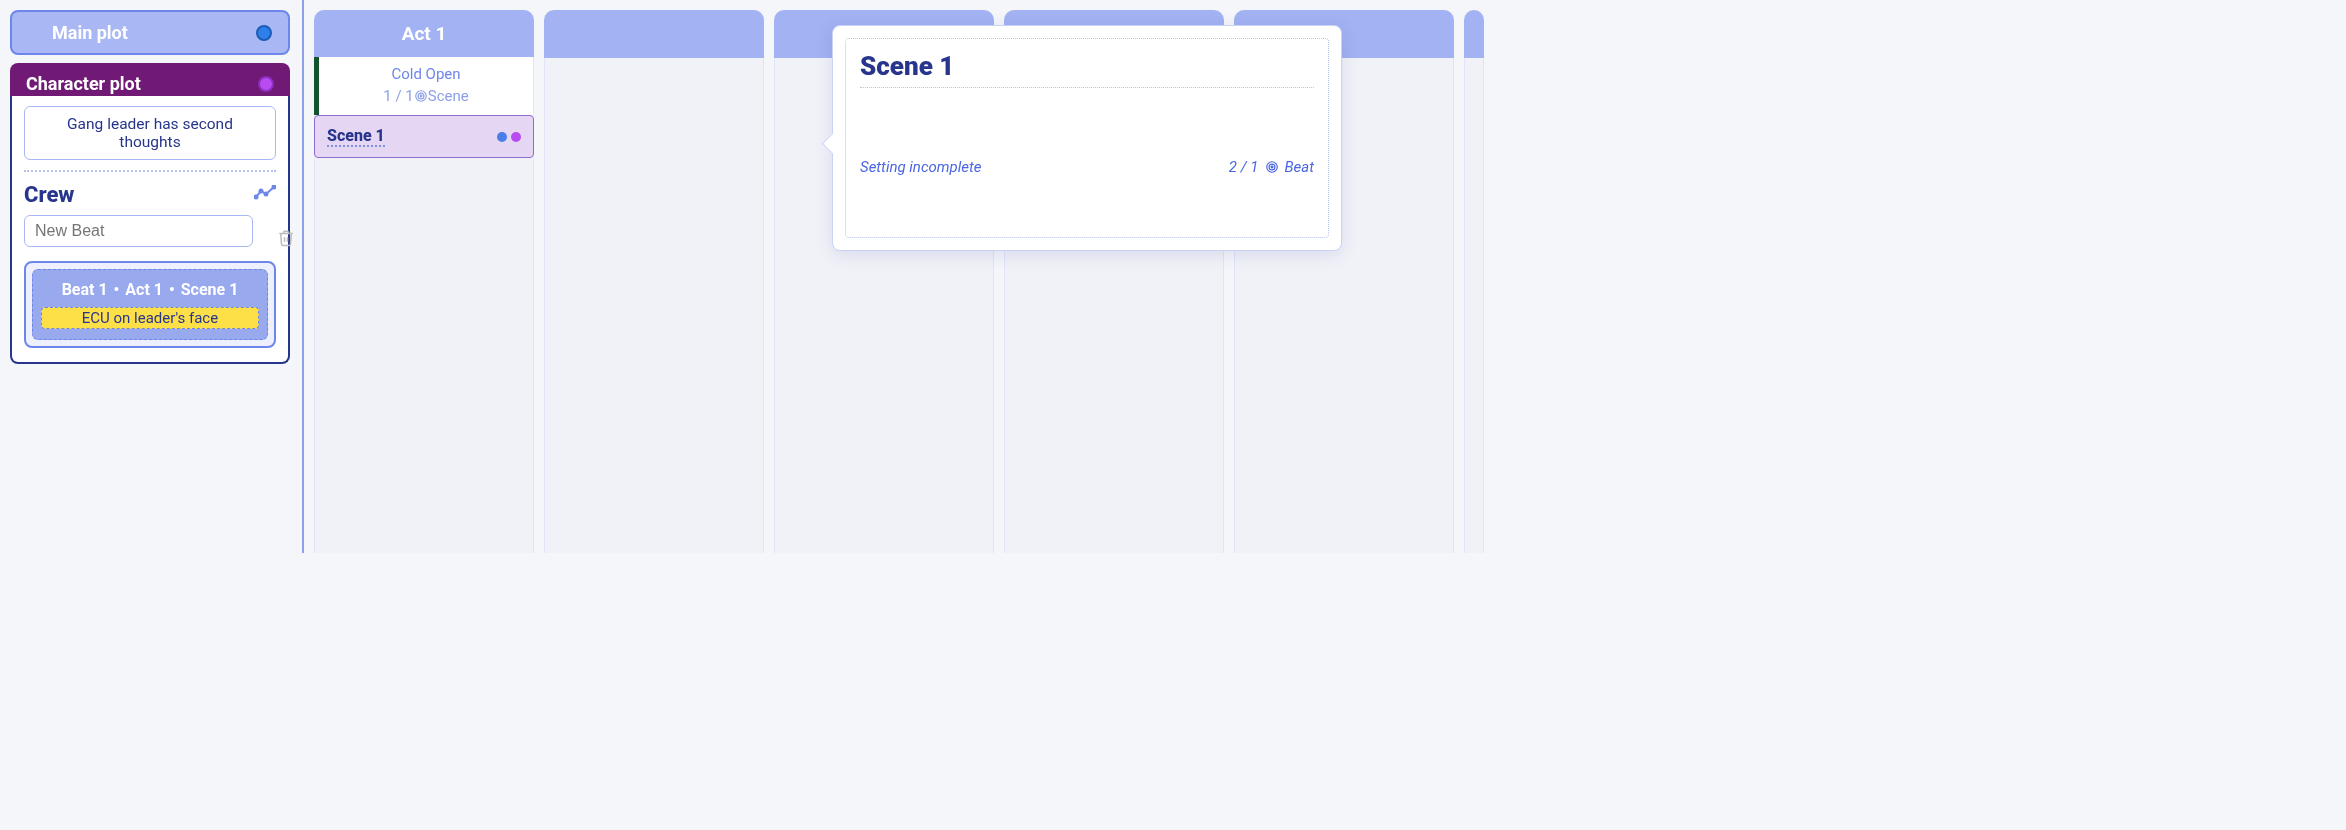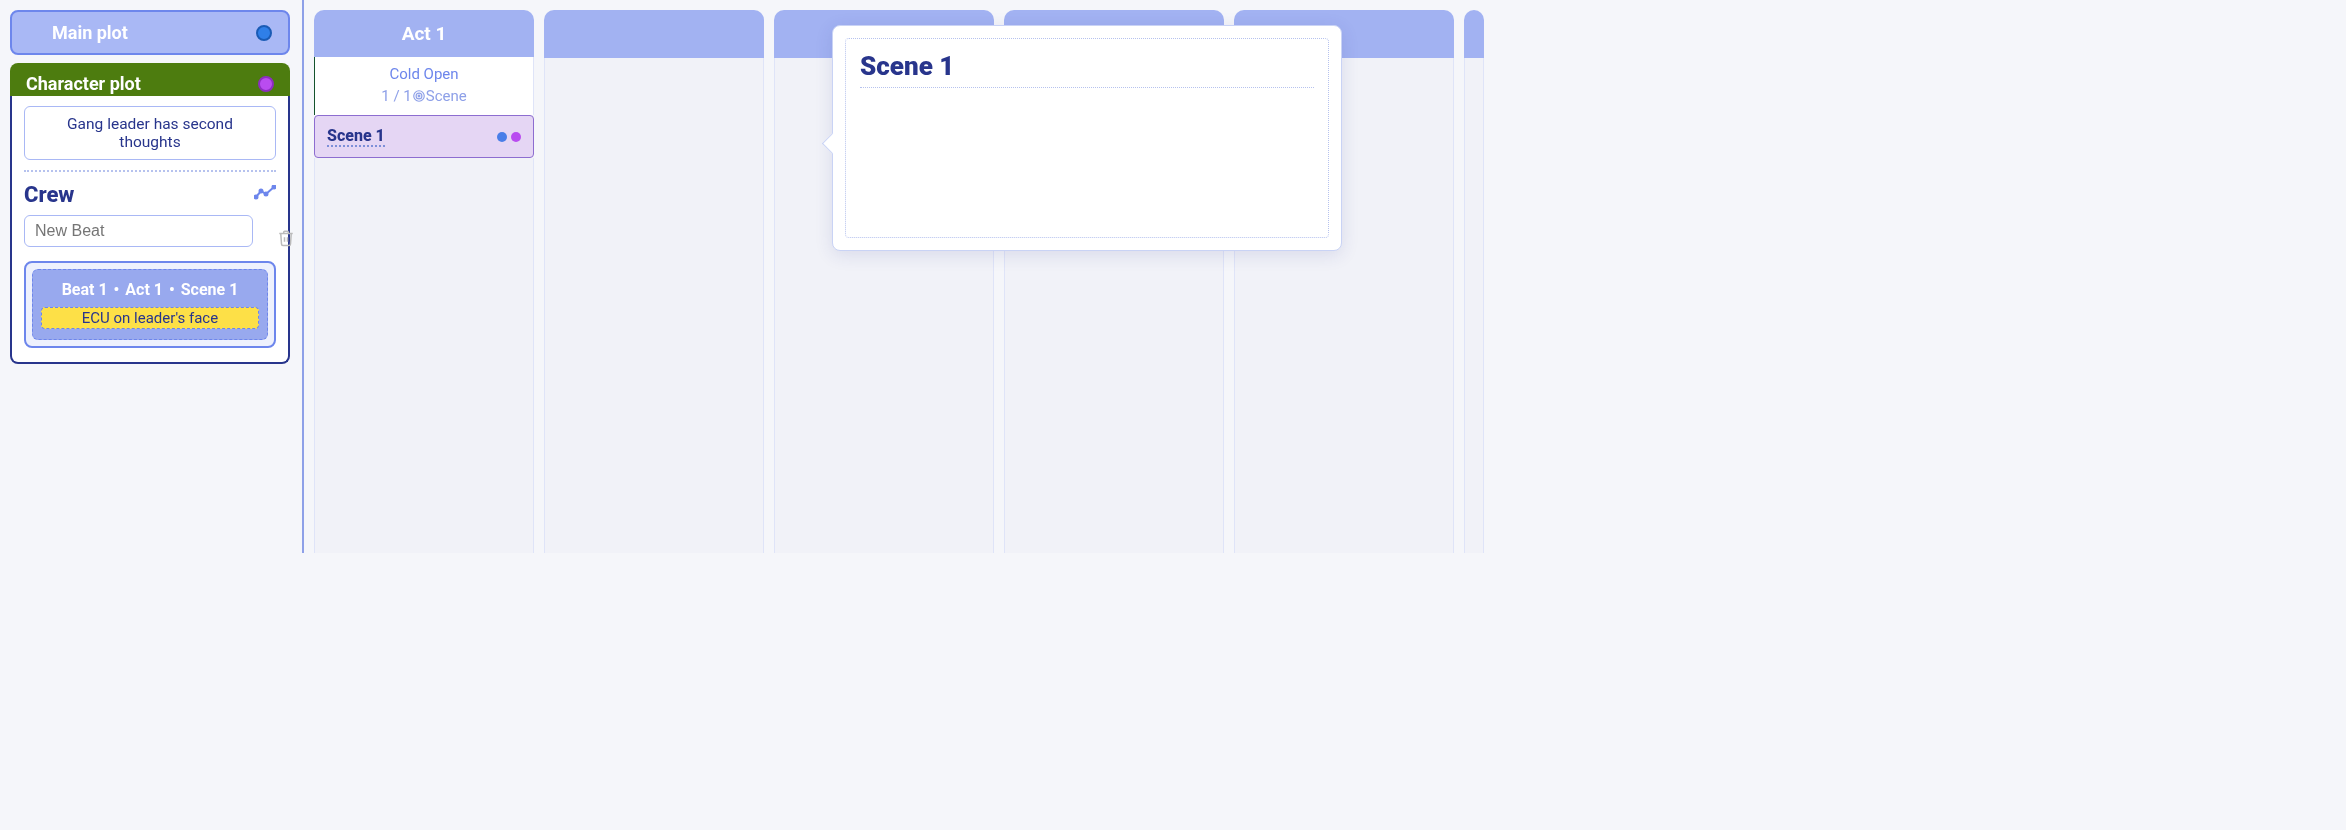--- a/index.html
+++ b/index.html
@@ -33,21 +33,21 @@
     font-size: 18px;
     cursor: pointer;
   }
   .plot-main {
     background: #a9b8f5;
     color: #fff;
     border: 2px solid #6d86ec;
     padding-left: 40px;
   }
   .plot-character {
-    background: #4d7c0f;
+    background: #701a75;
     color: #fff;
   }
   .plot-dot {
     width: 16px;
     height: 16px;
     border-radius: 50%;
     border: 2px solid;
   }
   .dot-blue { background: #2f7fe8; border-color: #1a5bb5; }
   .dot-purple { background: #b94cf0; border-color: #8d2dc0; }
@@ -164,21 +164,21 @@
     font-size: 19px;
     padding: 12px 0;
     border-radius: 10px 10px 0 0;
   }
   .act-sub {
     background: #fff;
     text-align: center;
     padding: 8px 0 10px;
     color: #6d86ec;
     font-size: 15px;
-    border-left: 1px solid #14532d;
+    border-left: 5px solid #14532d;
     border-right: 1px solid #dfe4f8;
   }
   .act-sub-line2 {
     display: flex;
     justify-content: center;
     align-items: center;
     gap: 0;
     margin-top: 4px;
     color: #8ea0e8;
   }
@@ -396,16 +396,30 @@
       <div class="col-body"></div>
     </div>
     <div class="partial-col">
       <div class="empty-header"></div>
       <div class="col-body"></div>
     </div>
 
     <div class="popover">
       <div class="popover-inner">
         <div class="pop-title">Scene 1</div>
+        <div class="pop-footer">
+          <span>Setting incomplete</span>
+          <span class="pop-footer-right">
+            <span>2 / 1</span>
+            <span class="target-icon">
+              <svg width="14" height="14" viewBox="0 0 24 24" fill="none" stroke="currentColor" stroke-width="2">
+                  <circle cx="12" cy="12" r="9"></circle>
+                  <circle cx="12" cy="12" r="5"></circle>
+                  <circle cx="12" cy="12" r="1.5" fill="currentColor"></circle>
+                </svg>
+            </span>
+            <span>Beat</span>
+          </span>
+        </div>
       </div>
     </div>
   </div>
 </div>
 
 </body></html>

